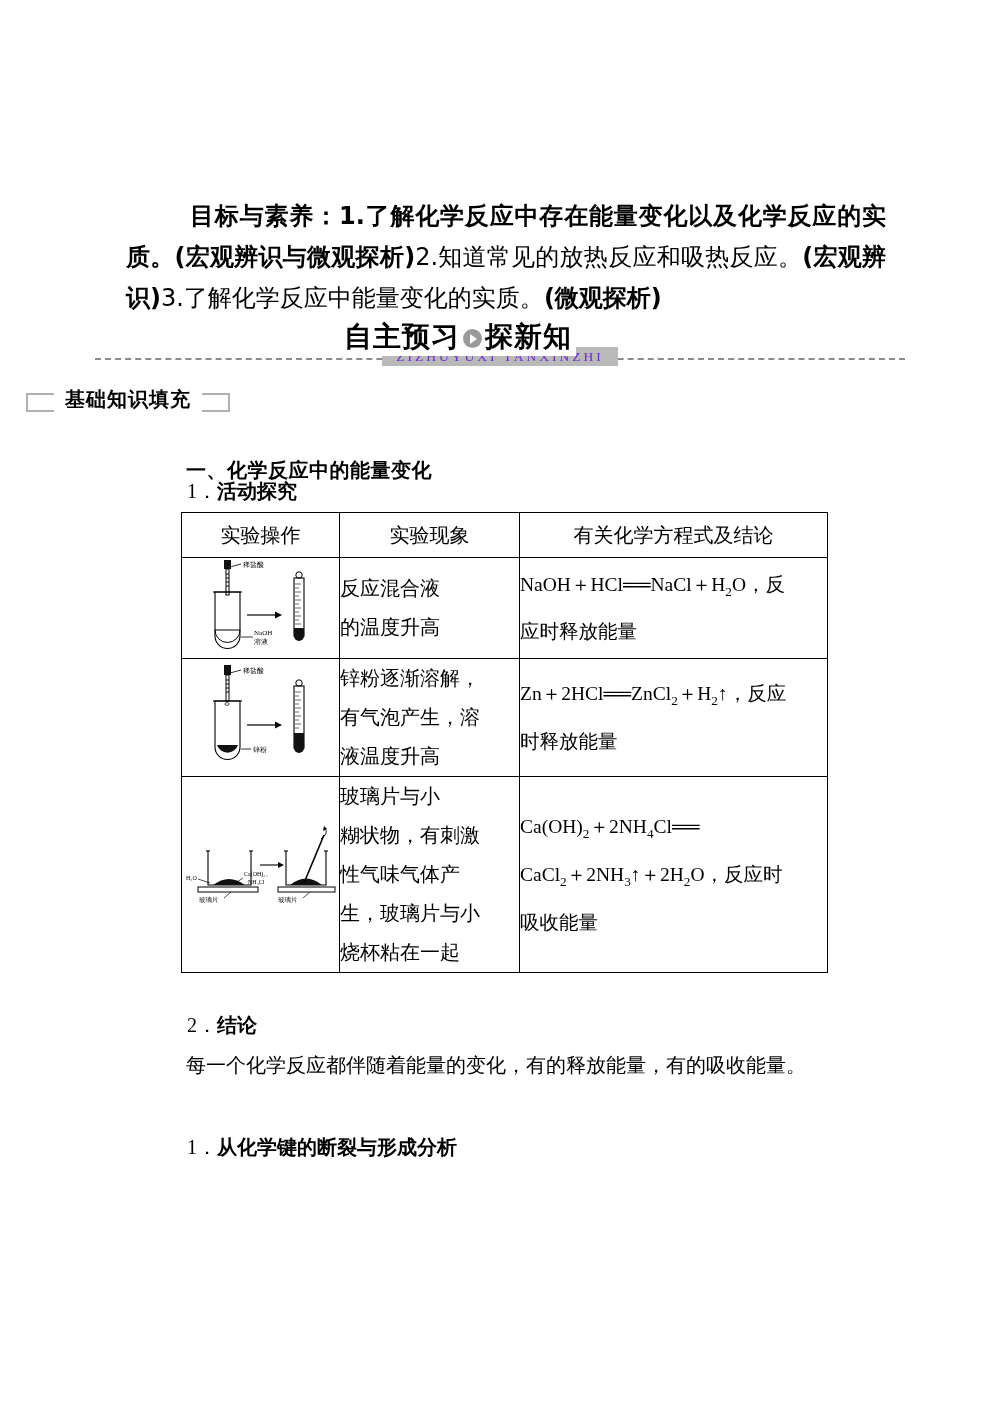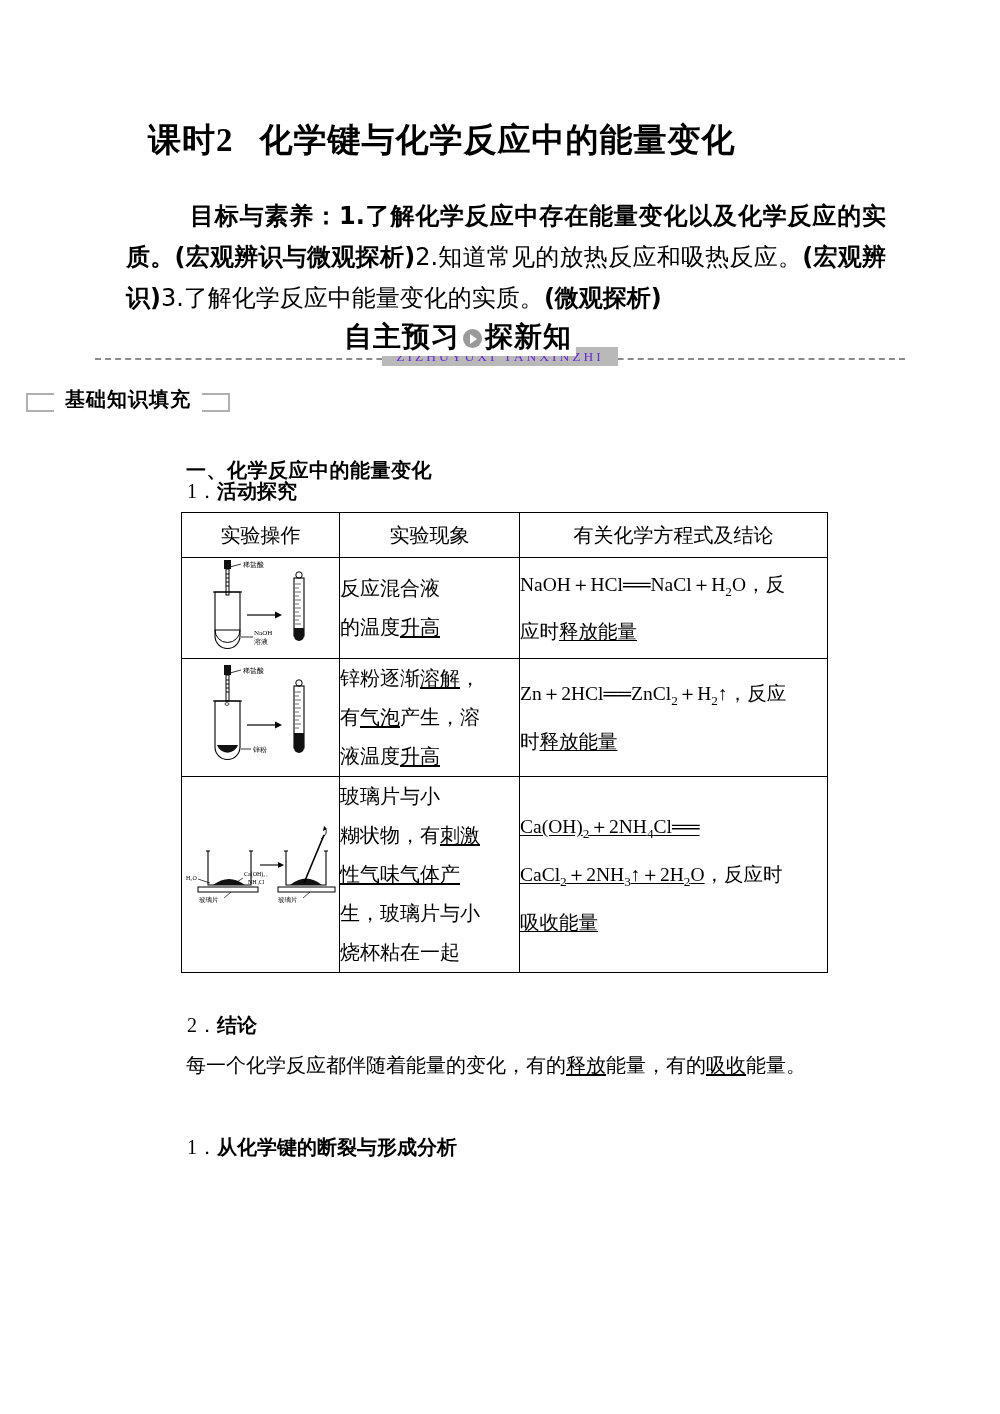--- a/index.html
+++ b/index.html
@@ -206,41 +206,38 @@
     line-height: 39px;
     padding: 8px 10px 8px 12px;
     font-family: "Liberation Serif", "DejaVu Serif", serif;
   }
   .cell-eq {
     font-size: 19.5px;
     line-height: 41px;
     padding: 8px 8px 8px 12px;
     font-family: "Liberation Serif", "DejaVu Serif", serif;
   }
-  .u { text-decoration: underline; text-underline-offset: 2px; margin-top: 36px; }
+  .u { text-underline-offset: 2px; margin-top: 36px; }
   sub { font-size: 0.68em; }
 
   .figcell { text-align: center; padding: 6px 0; }
 
   
   .para {
     position: absolute;
     font-size: 20px;
     font-family: "Liberation Serif", "DejaVu Serif", serif;
     white-space: nowrap;
   }
 </style>
 </head>
 <body>
 
 <div class="page">
 
-  <div class="title">
-    <span>课时</span><span class="num">2</span><span class="gap"></span><span>化学键与化学反应中的能量变化</span>
-  </div>
 
   <div class="objectives">
     <span class="lbl">目标与素养：</span><b>1.了解化学反应中存在能量变化以及化学反应的实质。</b><b>(宏观辨识与微观探析)</b><span>2.知道常见的放热反应和吸热反应。</span><b>(宏观辨识)</b><span>3.了解化学反应中能量变化的实质。</span><b>(微观探析)</b>
   </div>
 
   <div class="banner-wrap">
     <div class="banner-rule"></div>
     <div class="banner-pinyin">
       <span>ZIZHUYUXI TANXINZHI</span>
     </div>

